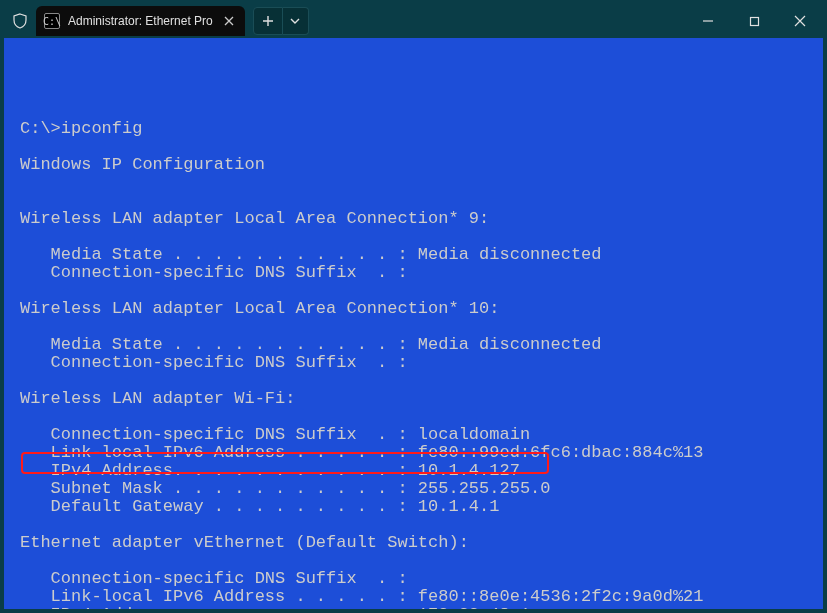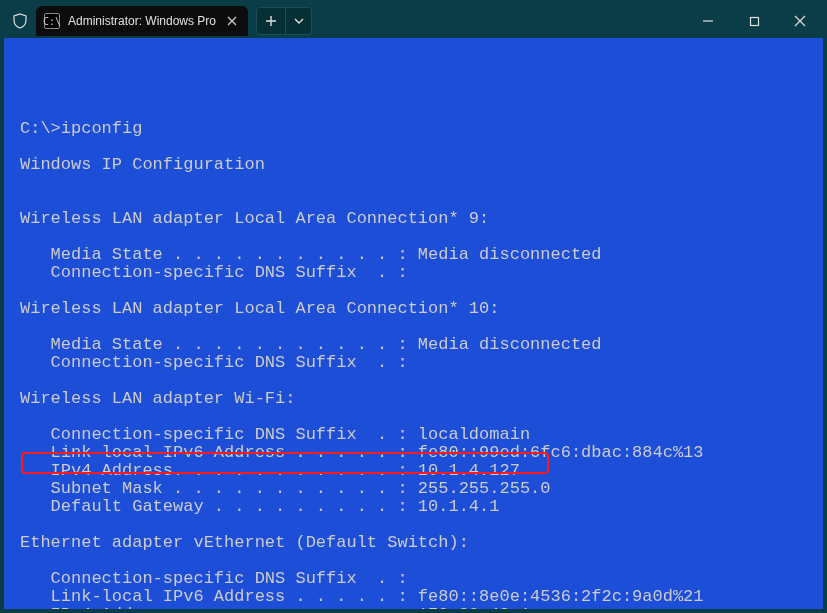--- a/index.html
+++ b/index.html
@@ -97,21 +97,21 @@
 <div class="window">
 
   <div class="titlebar">
     <span class="shield">
       <svg width="16" height="16" viewBox="0 0 16 16">
           <path d="M8 1 L14 3 V7 C14 11 11 14 8 15 C5 14 2 11 2 7 V3 Z" fill="none" stroke="#e0e0e0" stroke-width="1.2"></path>
         </svg>
     </span>
     <div class="tab">
       <span class="cmdicon">C:\</span>
-      <span>Administrator: Windows Pro</span>
+      <span>Administrator: Ethernet Pro</span>
       <span class="tabclose">
         <svg width="10" height="10" viewBox="0 0 10 10">
             <path d="M1 1 L9 9 M9 1 L1 9" stroke="#ccc" stroke-width="1.3"></path>
           </svg>
       </span>
     </div>
     <div class="addtab">
       <svg width="12" height="12" viewBox="0 0 12 12">
           <path d="M6 1 V11 M1 6 H11" stroke="#e0e0e0" stroke-width="1.4"></path>
         </svg>

